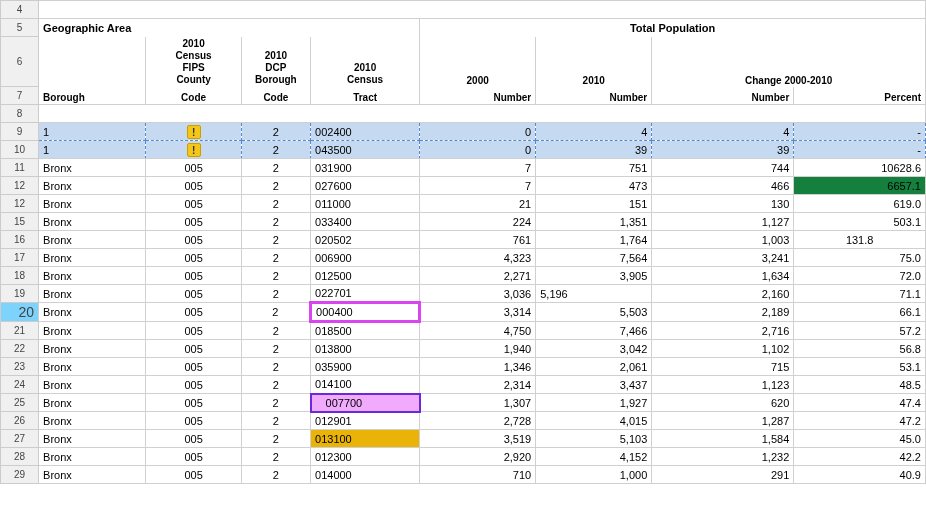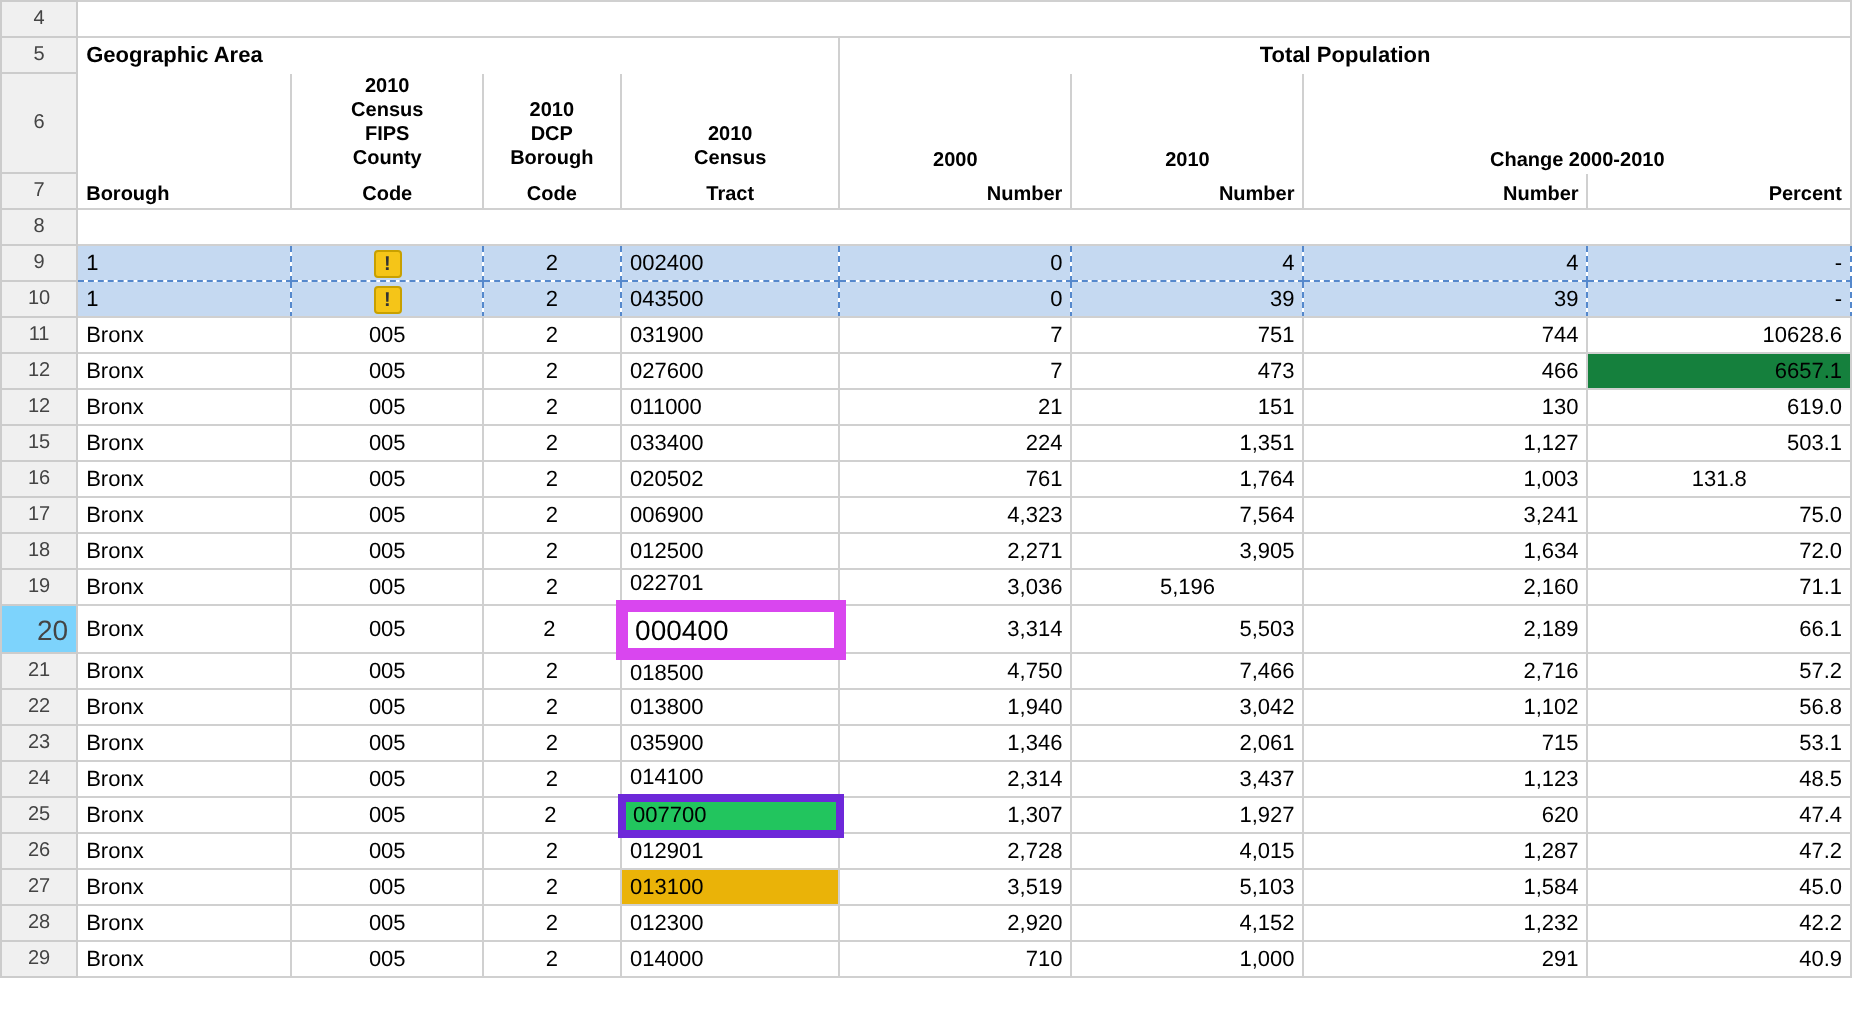--- a/index.html
+++ b/index.html
@@ -241,30 +241,30 @@
     <td style="background:#fff; border:1px solid #d0d0d0; padding:1px 4px; font-size:11px; text-align:right;">1,634</td>
     <td style="background:#fff; border:1px solid #d0d0d0; padding:1px 4px; font-size:11px; text-align:right;">72.0</td>
   </tr>
         <tr style="height: 18px;">
     <td class="row-num-cell" style="background:#f0f0f0; border:1px solid #ccc; text-align:center; font-size:10px;">19</td>
     <td style="background:#fff; border:1px solid #d0d0d0; padding:1px 4px; font-size:11px;">Bronx</td>
     <td style="background:#fff; border:1px solid #d0d0d0; padding:1px 4px; font-size:11px; text-align:center;">005</td>
     <td style="background:#fff; border:1px solid #d0d0d0; padding:1px 4px; font-size:11px; text-align:center;">2</td>
     <td style="background:#fff; border:1px solid #d0d0d0; padding:1px 4px; font-size:11px;">022701</td>
     <td style="background:#fff; border:1px solid #d0d0d0; padding:1px 4px; font-size:11px; text-align:right;">3,036</td>
-    <td style="background:#fff; border:1px solid #d0d0d0; padding:1px 4px; font-size:11px; text-align:center;">5,196</td>
+    <td style="background:#fff; border:1px solid #d0d0d0; padding:1px 4px; font-size:11px; text-align:left;">5,196</td>
     <td style="background:#fff; border:1px solid #d0d0d0; padding:1px 4px; font-size:11px; text-align:right;">2,160</td>
     <td style="background:#fff; border:1px solid #d0d0d0; padding:1px 4px; font-size:11px; text-align:right;">71.1</td>
   </tr>
         <tr style="height: 18px;">
     <td class="row-num-cell" style="background:#7dd3fc; border:1px solid #ccc; text-align:right; font-size:14px;">20</td>
     <td style="background:#fff; border:1px solid #d0d0d0; padding:1px 4px; font-size:11px;">Bronx</td>
     <td style="background:#fff; border:1px solid #d0d0d0; padding:1px 4px; font-size:11px; text-align:center;">005</td>
     <td style="background:#fff; border:1px solid #d0d0d0; padding:1px 4px; font-size:11px; text-align:center;">2</td>
-    <td style="background:#fff; border:6px solid #d946ef; padding:1px 4px; font-size:14px;margin-top:28px;">000400</td>
+    <td style="background:#fff; border:3px solid #d946ef; padding:1px 4px; font-size:11px;margin-top:28px;">000400</td>
     <td style="background:#fff; border:1px solid #d0d0d0; padding:1px 4px; font-size:11px; text-align:right;">3,314</td>
     <td style="background:#fff; border:1px solid #d0d0d0; padding:1px 4px; font-size:11px; text-align:right;">5,503</td>
     <td style="background:#fff; border:1px solid #d0d0d0; padding:1px 4px; font-size:11px; text-align:right;">2,189</td>
     <td style="background:#fff; border:1px solid #d0d0d0; padding:1px 4px; font-size:11px; text-align:right;">66.1</td>
   </tr>
         <tr style="height: 18px;">
     <td class="row-num-cell" style="background:#f0f0f0; border:1px solid #ccc; text-align:center; font-size:10px;">21</td>
     <td style="background:#fff; border:1px solid #d0d0d0; padding:1px 4px; font-size:11px;">Bronx</td>
     <td style="background:#fff; border:1px solid #d0d0d0; padding:1px 4px; font-size:11px; text-align:center;">005</td>
     <td style="background:#fff; border:1px solid #d0d0d0; padding:1px 4px; font-size:11px; text-align:center;">2</td>
@@ -305,21 +305,21 @@
     <td style="background:#fff; border:1px solid #d0d0d0; padding:1px 4px; font-size:11px; text-align:right;">2,314</td>
     <td style="background:#fff; border:1px solid #d0d0d0; padding:1px 4px; font-size:11px; text-align:right;">3,437</td>
     <td style="background:#fff; border:1px solid #d0d0d0; padding:1px 4px; font-size:11px; text-align:right;">1,123</td>
     <td style="background:#fff; border:1px solid #d0d0d0; padding:1px 4px; font-size:11px; text-align:right;">48.5</td>
   </tr>
         <tr style="height: 18px;">
     <td class="row-num-cell" style="background:#f0f0f0; border:1px solid #ccc; text-align:center; font-size:10px;">25</td>
     <td style="background:#fff; border:1px solid #d0d0d0; padding:1px 4px; font-size:11px;">Bronx</td>
     <td style="background:#fff; border:1px solid #d0d0d0; padding:1px 4px; font-size:11px; text-align:center;">005</td>
     <td style="background:#fff; border:1px solid #d0d0d0; padding:1px 4px; font-size:11px; text-align:center;">2</td>
-    <td style="background:#22c55e; border:4px solid #6d28d9; padding:1px 4px; font-size:11px;">007700</td>
+    <td style="background:#f0abfc; border:2px solid #6d28d9; padding:1px 14px; font-size:11px;">007700</td>
     <td style="background:#fff; border:1px solid #d0d0d0; padding:1px 4px; font-size:11px; text-align:right;">1,307</td>
     <td style="background:#fff; border:1px solid #d0d0d0; padding:1px 4px; font-size:11px; text-align:right;">1,927</td>
     <td style="background:#fff; border:1px solid #d0d0d0; padding:1px 4px; font-size:11px; text-align:right;">620</td>
     <td style="background:#fff; border:1px solid #d0d0d0; padding:1px 4px; font-size:11px; text-align:right;">47.4</td>
   </tr>
         <tr style="height: 18px;">
     <td class="row-num-cell" style="background:#f0f0f0; border:1px solid #ccc; text-align:center; font-size:10px;">26</td>
     <td style="background:#fff; border:1px solid #d0d0d0; padding:1px 4px; font-size:11px;">Bronx</td>
     <td style="background:#fff; border:1px solid #d0d0d0; padding:1px 4px; font-size:11px; text-align:center;">005</td>
     <td style="background:#fff; border:1px solid #d0d0d0; padding:1px 4px; font-size:11px; text-align:center;">2</td>

